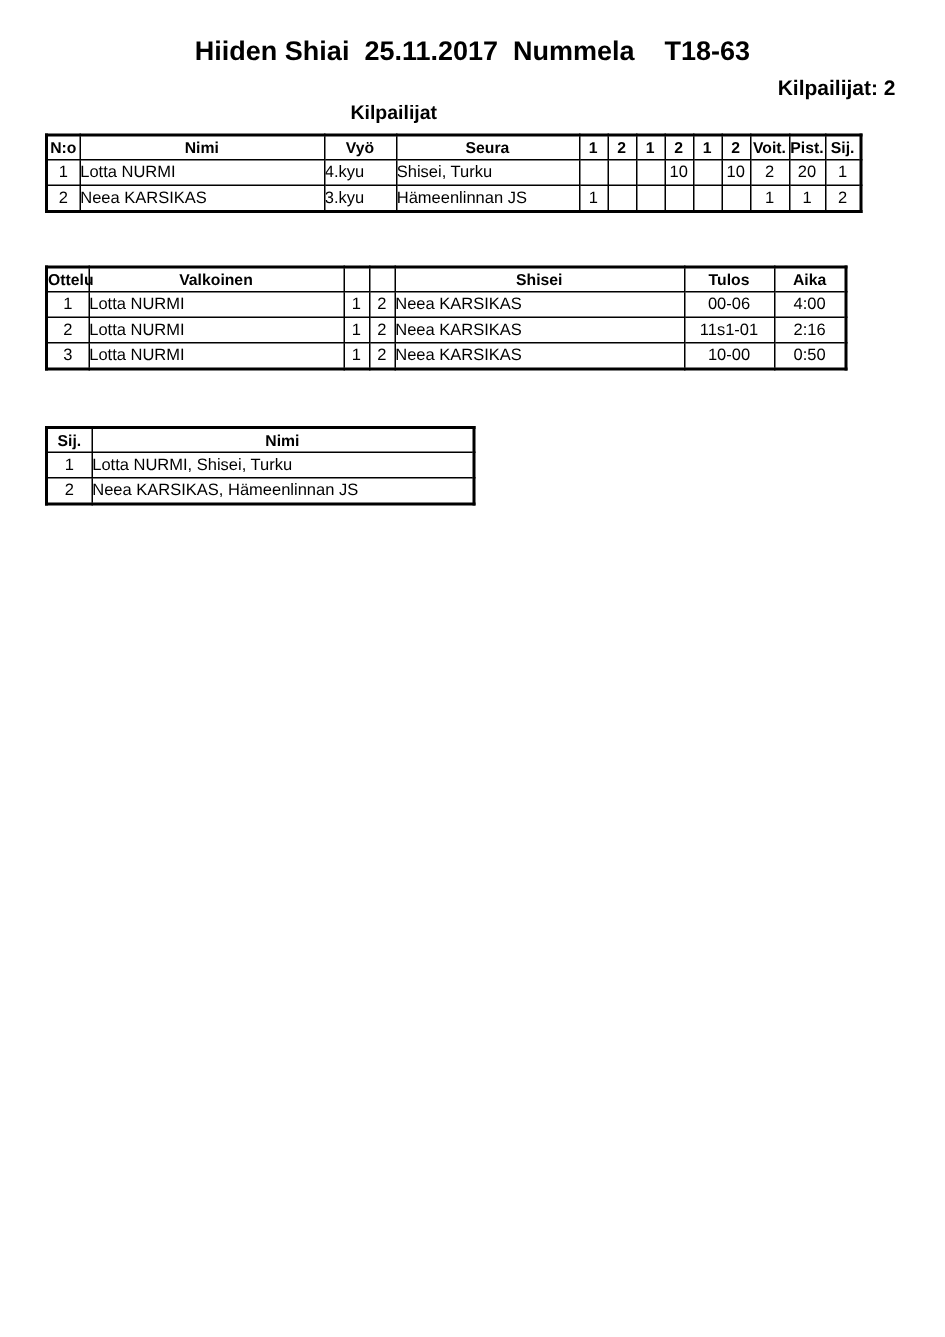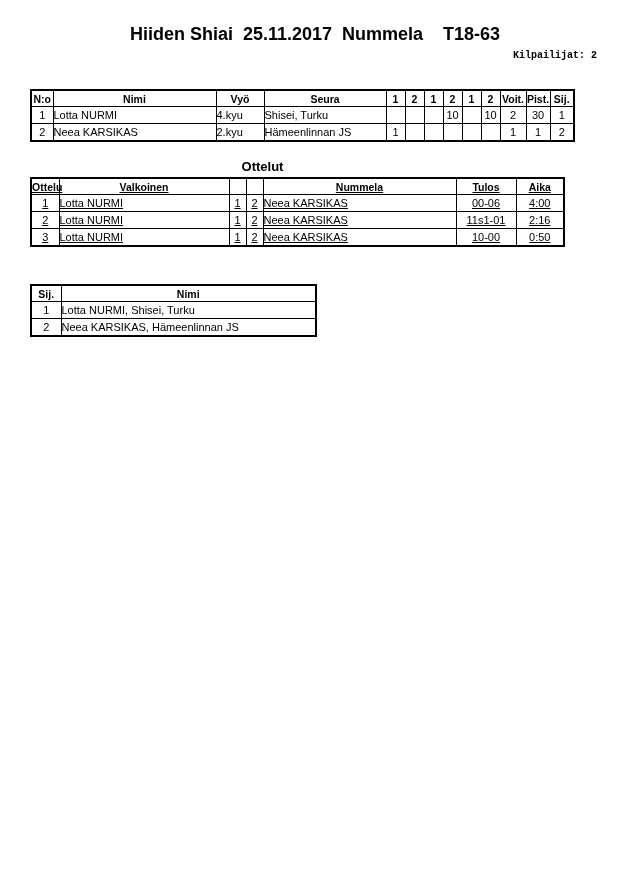--- a/index.html
+++ b/index.html
@@ -5,21 +5,21 @@
   html,body{margin:0;padding:0;background:#ffffff;}
   .page{
     position:relative;width:630px;height:891px;background:#ffffff;color:#000000;
     font-family:"Liberation Sans",sans-serif;overflow:hidden;
   }
   .title{
     position:absolute;top:24px;left:0;width:100%;text-align:center;
     font-size:18px;font-weight:700;white-space:pre;
   }
   .count{
-    position:absolute;top:50px;right:33px;font-size:10px;font-weight:700;font-family:Liberation Mono, monospace;
+    position:absolute;top:50px;right:33px;font-size:14px;font-weight:700;
   }
   .heading{
     position:absolute;font-size:13px;font-weight:700;text-align:center;
   }
   #h-kilpailijat{top:67px;left:30px;width:465px;}
   #h-ottelut{top:159px;left:30px;width:465px;}
   #h-tulokset{top:266px;left:30px;width:285px;}
 
   table.sheet{
     position:absolute;border-collapse:collapse;table-layout:fixed;
@@ -31,31 +31,32 @@
   table.sheet th{
     font-size:10.5px;font-weight:700;text-align:center;height:15px;overflow:visible;
   }
   table.sheet td{
     font-size:11px;height:16px;overflow:hidden;
   }
   td.c{text-align:center;}
   td.l{text-align:left;padding-left:4px;}
 
   #t-kilpailijat{top:89px;left:30px;width:543px;border-radius:11px;}
-  #t-ottelut{top:177px;left:30px;width:533px;text-decoration:underline;}
+  #t-ottelut{top:177px;left:30px;width:533px;}
   #t-tulokset{top:284px;left:30px;width:285px;}
 </style>
 </head>
 <body>
 
 <div class="page">
 
   <div class="title">Hiiden Shiai  25.11.2017  Nummela    T18-63</div>
   <div class="count">Kilpailijat: 2</div>
 
+  <div class="heading" id="h-kilpailijat">Kilpailijat</div>
   <table class="sheet" id="t-kilpailijat">
     <colgroup>
       <col style="width:22px">
         <col style="width:163px">
         <col style="width:48px">
         <col style="width:122px">
       <col style="width:19px">
         <col style="width:19px">
         <col style="width:19px">
         <col style="width:19px">
@@ -88,59 +89,58 @@
         <td class="l">Lotta NURMI</td>
         <td class="l">4.kyu</td>
         <td class="l">Shisei, Turku</td>
         <td class="c"></td>
         <td class="c"></td>
         <td class="c"></td>
         <td class="c">10</td>
         <td class="c"></td>
         <td class="c">10</td>
         <td class="c">2</td>
-        <td class="c">30</td>
+        <td class="c">20</td>
         <td class="c">1</td>
       </tr>
       <tr>
         <td class="c">2</td>
         <td class="l">Neea KARSIKAS</td>
-        <td class="l">2.kyu</td>
+        <td class="l">3.kyu</td>
         <td class="l">Hämeenlinnan JS</td>
         <td class="c">1</td>
         <td class="c"></td>
         <td class="c"></td>
         <td class="c"></td>
         <td class="c"></td>
         <td class="c"></td>
         <td class="c">1</td>
         <td class="c">1</td>
         <td class="c">2</td>
       </tr>
     </tbody>
   </table>
 
-  <div class="heading" id="h-ottelut">Ottelut</div>
   <table class="sheet" id="t-ottelut">
     <colgroup>
       <col style="width:28px">
         <col style="width:170px">
         <col style="width:17px">
         <col style="width:17px">
       <col style="width:193px">
         <col style="width:60px">
         <col style="width:48px">
     </colgroup>
     <thead>
       <tr>
         <th>Ottelu</th>
         <th>Valkoinen</th>
         <th></th>
         <th></th>
-        <th>Nummela</th>
+        <th>Shisei</th>
         <th>Tulos</th>
         <th>Aika</th>
       </tr>
     </thead>
     <tbody>
       <tr>
         <td class="c">1</td>
         <td class="l">Lotta NURMI</td>
         <td class="c">1</td>
         <td class="c">2</td>

